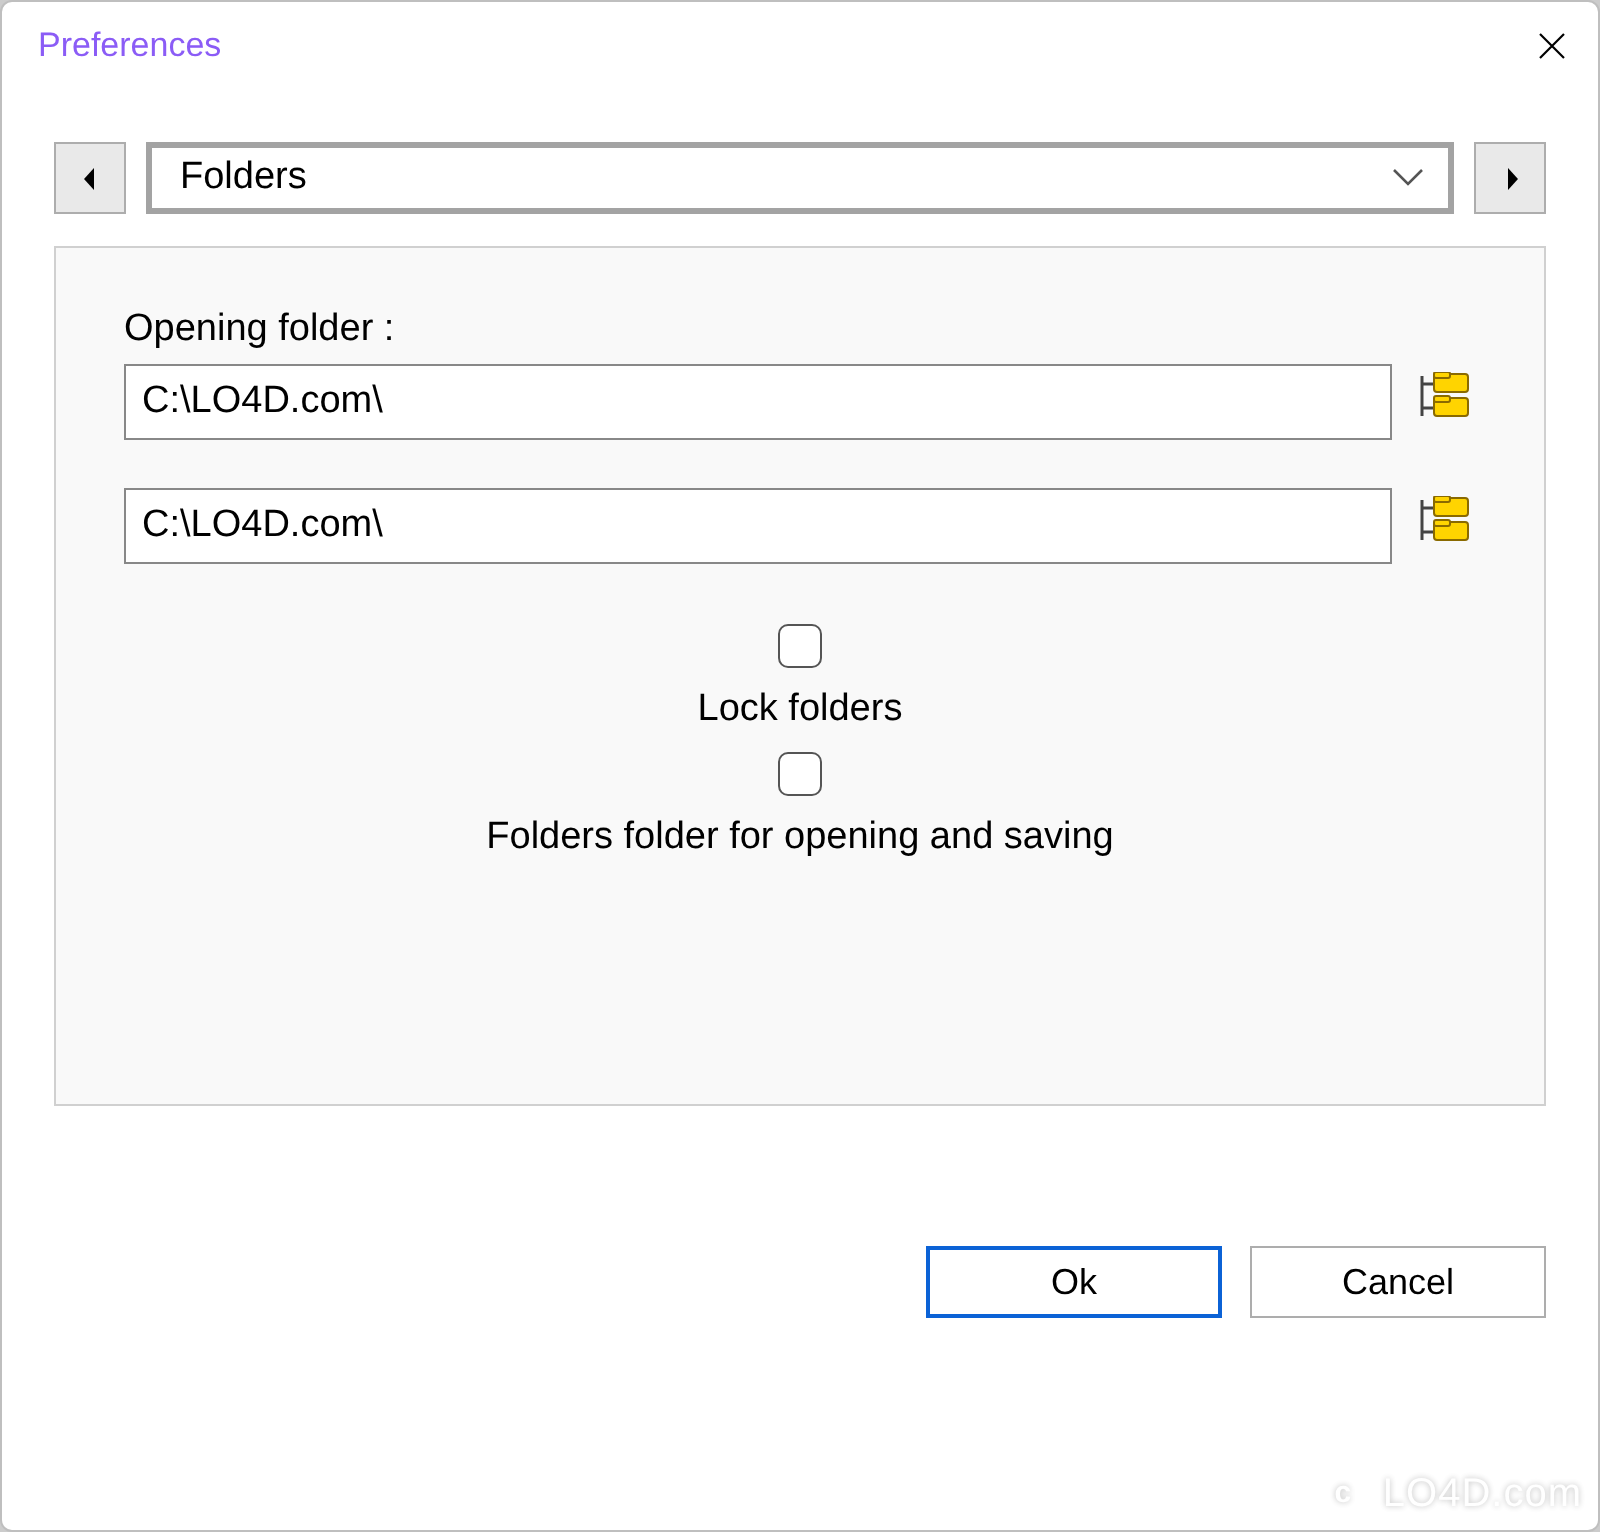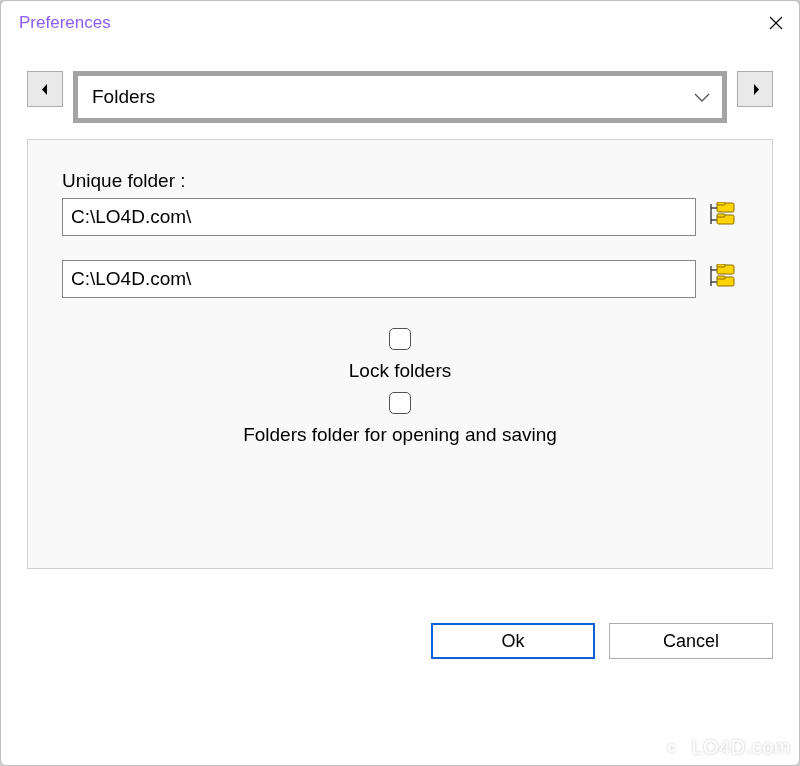--- a/index.html
+++ b/index.html
@@ -45,22 +45,22 @@
   .arrow-btn {
     width:36px; height:36px;
     background:#e9e9e9;
     border:1px solid #adadad;
     display:flex; align-items:center; justify-content:center;
     cursor:default;
   }
   .arrow-btn svg { display:block; }
   .dropdown {
     flex:1;
-    height:52px;
-    border:5px solid #a3a3a3;
+    height:36px;
+    border:3px solid #a3a3a3;
     background:#fff;
     display:flex; align-items:center;
     padding:0 12px 0 14px;
     cursor:default;
   }
   .dropdown-label { flex:1; font-size:19px; color:#000; }
   .dropdown-chevron { color:#555; }
 
   .panel {
     border:1px solid #d0d0d0;
@@ -102,21 +102,21 @@
     flex:none;
   }
   .check-label { font-size:19px; color:#000; }
 
   .button-row {
     position:absolute;
     right:26px; bottom:106px;
     display:flex; gap:14px;
   }
   .dlg-button {
-    width:164px; height:36px;
+    width:148px; height:36px;
     border:1px solid #adadad;
     background:#fff;
     font-size:18px;
     display:flex; align-items:center; justify-content:center;
     cursor:default;
   }
   .dlg-button.primary {
     border:2px solid #0b62d6;
     color:#000;
   }
@@ -175,21 +175,21 @@
         <span>
           <svg width="9" height="11" viewBox="0 0 9 11">
               <path d="M3 0 L8 5.5 L3 11 Z" fill="#000"></path>
             </svg>
         </span>
       </div>
     </div>
 
     <div class="panel">
 
-      <div class="field-label">Unique folder :</div>
+      <div class="field-label">Opening folder :</div>
       <div class="field-row">
         <input class="text-input" value="C:\LO4D.com\" style="">
         <div class="browse-icon">
           <span>
             <svg width="28" height="26" viewBox="0 0 28 26">
               <path d="M2 2 L2 22" stroke="#444" stroke-width="1.5"></path>
               <path d="M2 6 L8 6 M2 18 L8 18" stroke="#444" stroke-width="1.5"></path>
               <rect x="8" y="1" width="17" height="9" rx="1.5" fill="#ffd400" stroke="#8a6a00"></rect>
               <rect x="8" y="0" width="8" height="3" rx="1" fill="#ffd400" stroke="#8a6a00"></rect>
               <rect x="8" y="13" width="17" height="9" rx="1.5" fill="#ffd400" stroke="#8a6a00"></rect>

